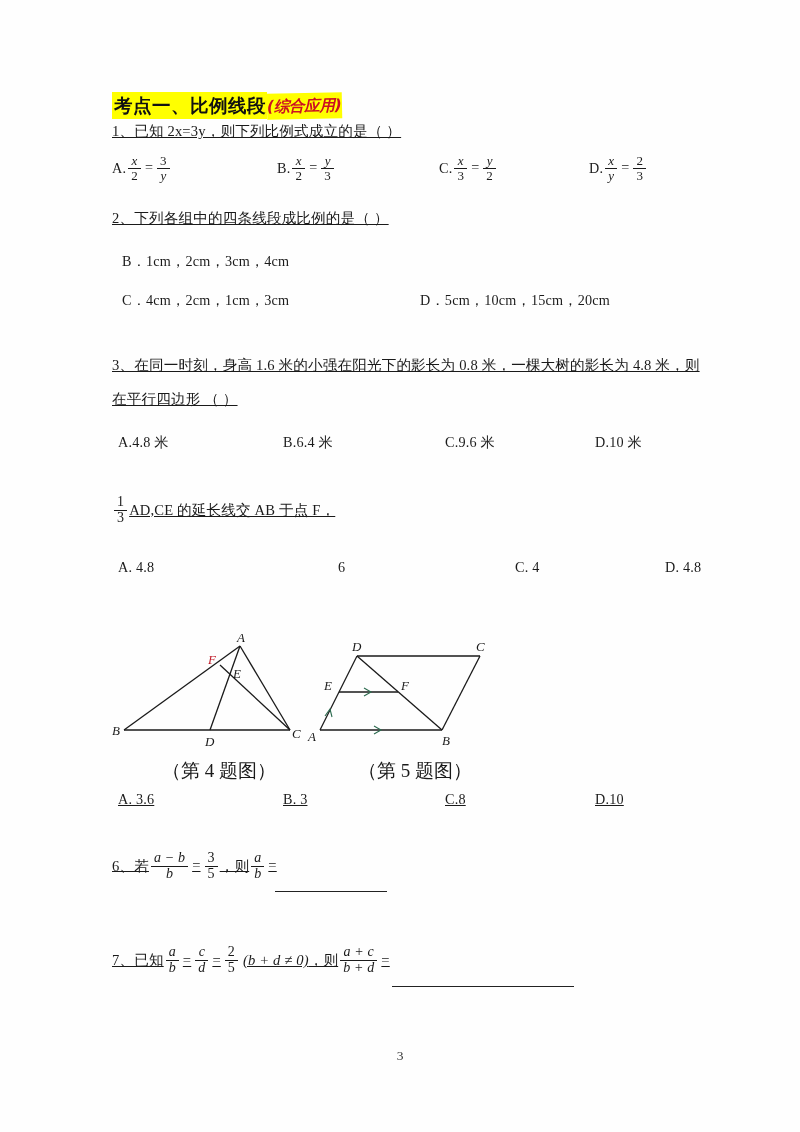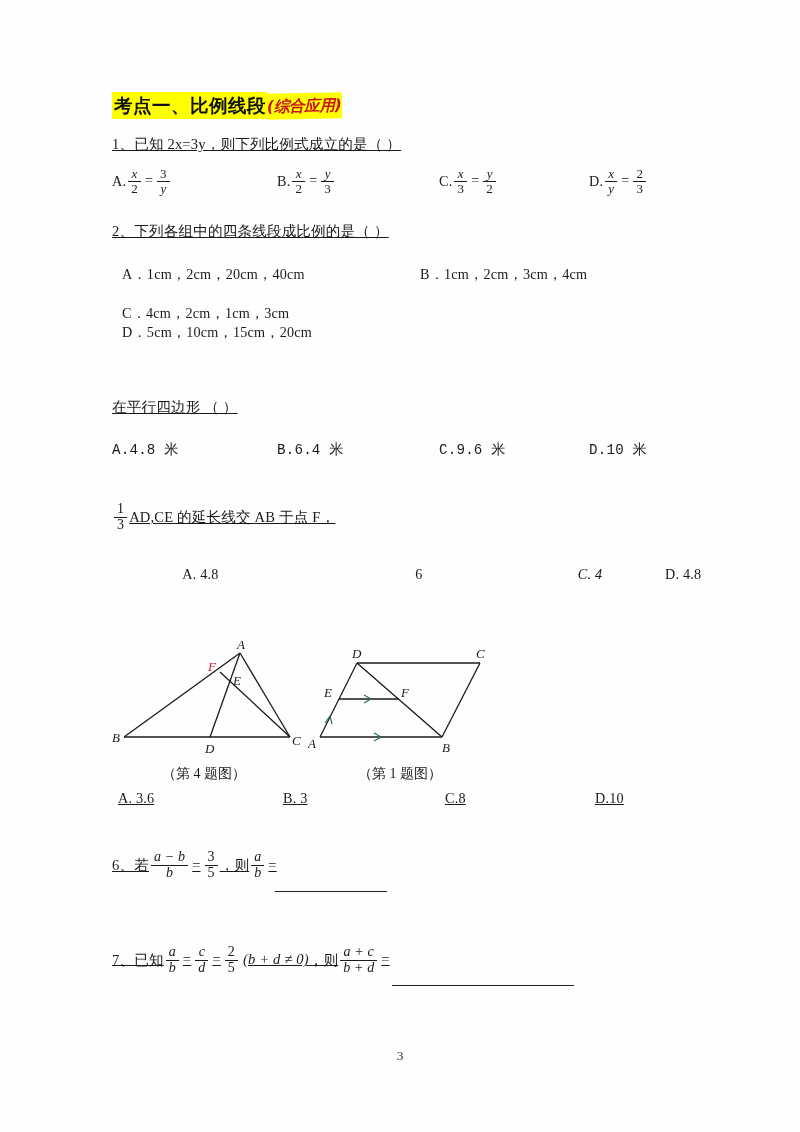--- a/index.html
+++ b/index.html
@@ -26,21 +26,21 @@
     position: absolute;
     left: 112px;
     top: 92px;
     width: 600px;
   }
 
   
   .heading-row {
     display: flex;
     align-items: flex-end;
-    margin-bottom: 14px;
+    margin-bottom: 1px;
   }
   .heading-main {
     background: #ffff00;
     font-family: "DejaVu Sans", sans-serif;
     font-weight: bold;
     font-size: 18.5px;
     letter-spacing: 0.5px;
     padding: 2px 1px 2px 2px;
     line-height: 1.25;
     color: #111;
@@ -101,21 +101,21 @@
   .frac-lg { font-size: 14px; }
 
   
   .figures {
     position: relative;
     height: 128px;
     margin-top: 8px;
   }
   .fig-caps {
     display: flex;
-    font-size: 14px;
+    font-size: 19px;
     margin-top: 2px;
     margin-bottom: 7px;
   }
   .fig-caps .c1 { width: 196px; padding-left: 50px; }
 
   
   .blank {
     display: inline-block;
     border-bottom: 1.2px solid #222;
     height: 0.95em;
@@ -167,64 +167,62 @@
         </div>
       </div>
     </div>
 
     <div class="sp-sm"></div>
 
     <div class="q-block">
       <div class="q q-stem">2、下列各组中的四条线段成比例的是（    ）</div>
       <div class="sp-md"></div>
       <div class="opts opt-2" style="margin-left:10px;">
-        <div class="o1">
-          <span>A．</span><span>1cm，2cm，20cm，40cm</span>
-        </div>
         <div class="o2">
           <span>B．</span><span>1cm，2cm，3cm，4cm</span>
         </div>
       </div>
       <div class="sp-md"></div>
-      <div class="opts opt-2" style="margin-left:10px;flex-direction:column;">
+      <div class="opts opt-2" style="margin-left:10px;">
         <div class="o1">
           <span>C．</span><span>4cm，2cm，1cm，3cm</span>
         </div>
         <div class="o2">
           <span>D．</span><span>5cm，10cm，15cm，20cm</span>
         </div>
       </div>
     </div>
 
     <div class="sp-lg"></div>
 
     <div class="q-block">
+      <div class="q q-stem">3、在同一时刻，身高 1.6 米的小强在阳光下的影长为 0.8 米，一棵大树的影长为 4.8 米，则</div>
       <div class="sp-sm"></div>
       <div class="q q-stem">在平行四边形 （      ）</div>
       <div class="sp-md"></div>
-      <div class="opts opt-4" style="font-family:Liberation Mono, monospace;">
+      <div class="opts opt-4" style="margin-left:6px;">
         <div class="o1">A.4.8 米</div>
         <div class="o2">B.6.4 米</div>
         <div class="o3">C.9.6 米</div>
         <div class="o4">D.10 米</div>
       </div>
     </div>
 
     <div class="sp-lg"></div>
 
     <div class="q-block">
       <div class="q q-stem">
         <span class="frac frac-lg"><span class="num">1</span><span class="den">3</span></span><span>AD,CE 的延长线交 AB 于点 F，</span>
       </div>
       <div class="sp-sm"></div>
       <div class="sp-md"></div>
-      <div class="opts opt-4" style="margin-left:6px;text-align:center;">
+      <div class="opts opt-4" style="margin-left:6px;">
         <div class="o1">A. 4.8</div>
         <div class="o2" style="padding-left:55px;">6</div>
-        <div class="o3" style="padding-left:15px;font-style:italic;">C. 4</div>
+        <div class="o3" style="padding-left:15px;">C. 4</div>
         <div class="o4">D. 4.8</div>
       </div>
     </div>
 
     <div class="sp-lg"></div>
 
     <div class="q-block">
 
       <div class="figures">
         <svg width="400" height="128" viewBox="0 0 400 128">
@@ -266,21 +264,21 @@
             <text x="196" y="113">A</text>
             <text x="330" y="117">B</text>
             <text x="212" y="62">E</text>
             <text x="289" y="62">F</text>
           </g>
         </svg>
       </div>
 
       <div class="fig-caps">
         <div class="c1">（第 4 题图）</div>
-        <div class="c2">（第 1 题图）</div>
+        <div class="c2">（第 5 题图）</div>
       </div>
 
       <div class="opts opt-4" style="margin-left:6px;text-decoration:underline;">
         <div class="o1">A. 3.6</div>
         <div class="o2">B. 3</div>
         <div class="o3">C.8</div>
         <div class="o4">D.10</div>
       </div>
     </div>
 

